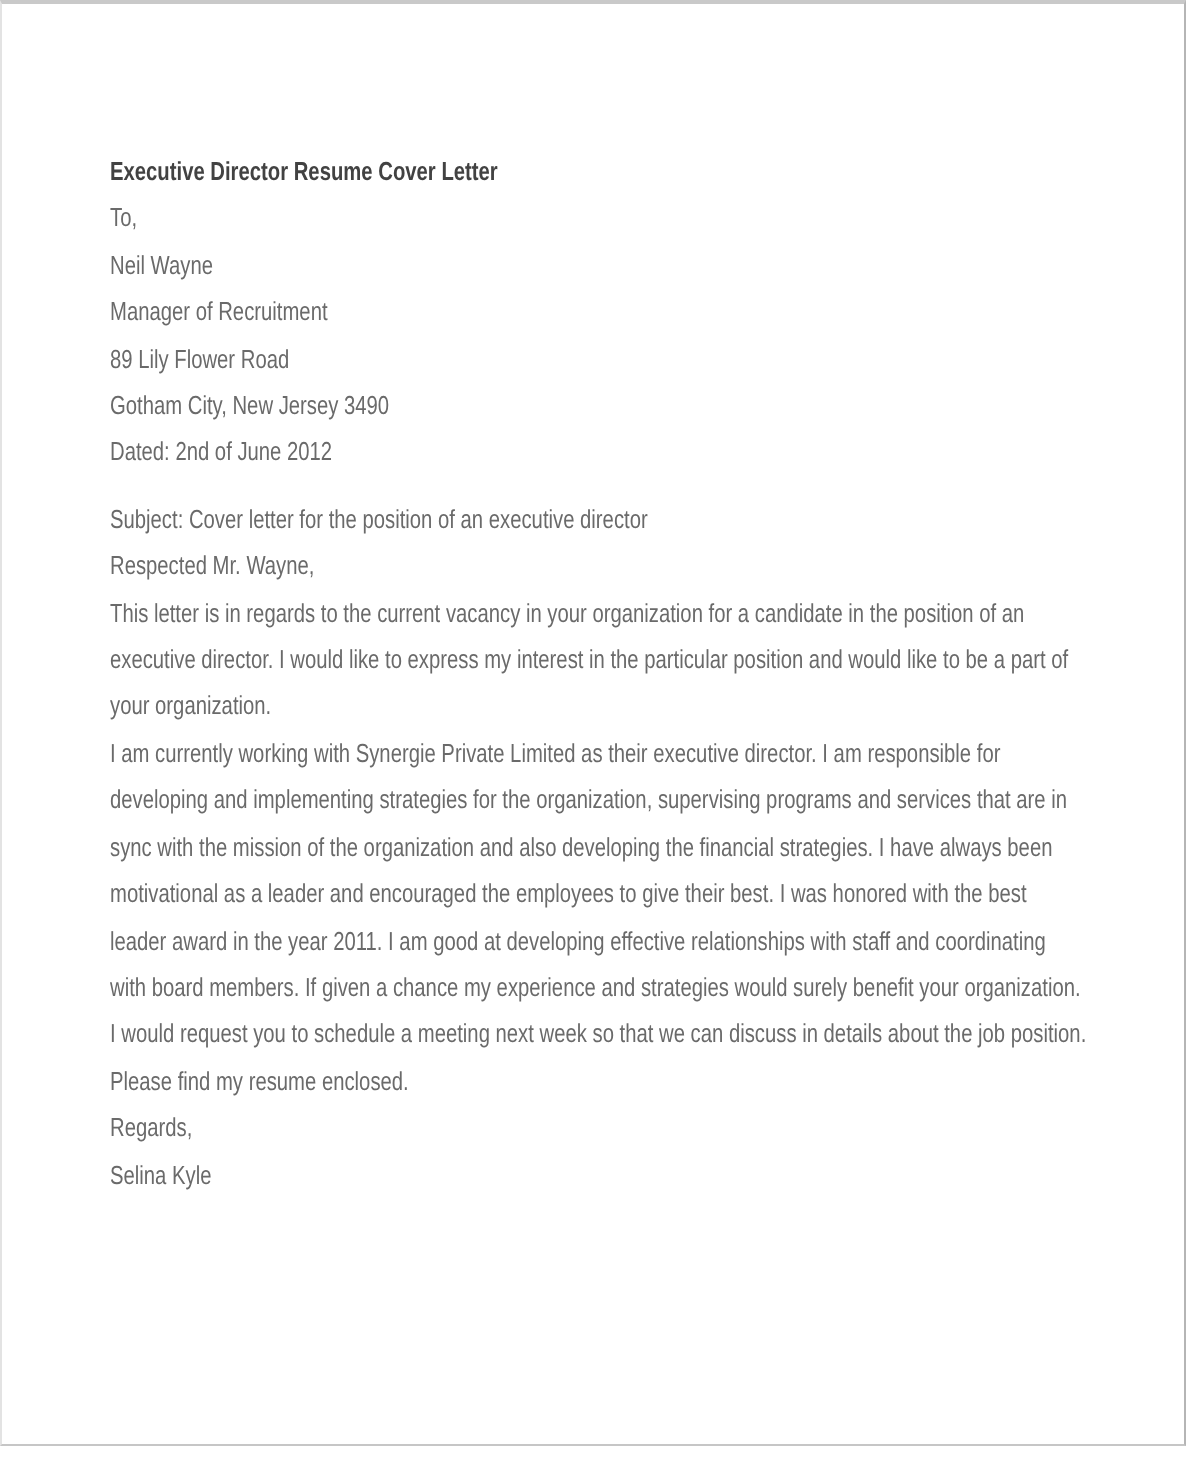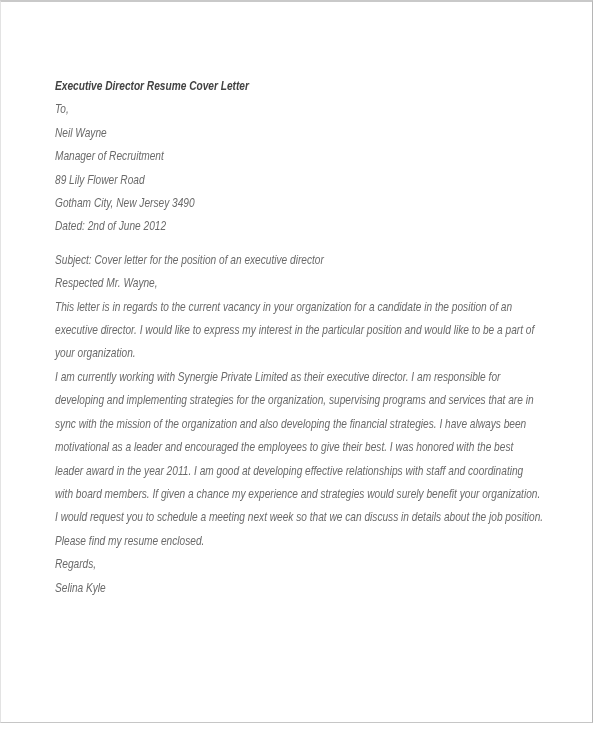--- a/index.html
+++ b/index.html
@@ -23,21 +23,20 @@
     box-sizing: border-box;
     border-top: 2px solid #c9c9c9;
     border-left: 1px solid #e3e3e3;
     border-right: 1px solid #b5b5b5;
     border-bottom: 1px solid #c6c6c6;
     pointer-events: none;
   }
   .letter {
     position: relative;
     padding: 74px 0 0 55px;
-    font-style: italic;
   }
   .content {
     width: 700px;
     transform: scaleX(0.78);
     transform-origin: 0 0;
     font-size: 13px;
     line-height: 23.4px;
     color: #6a6a6a;
   }
   .content p, .content h1 {

